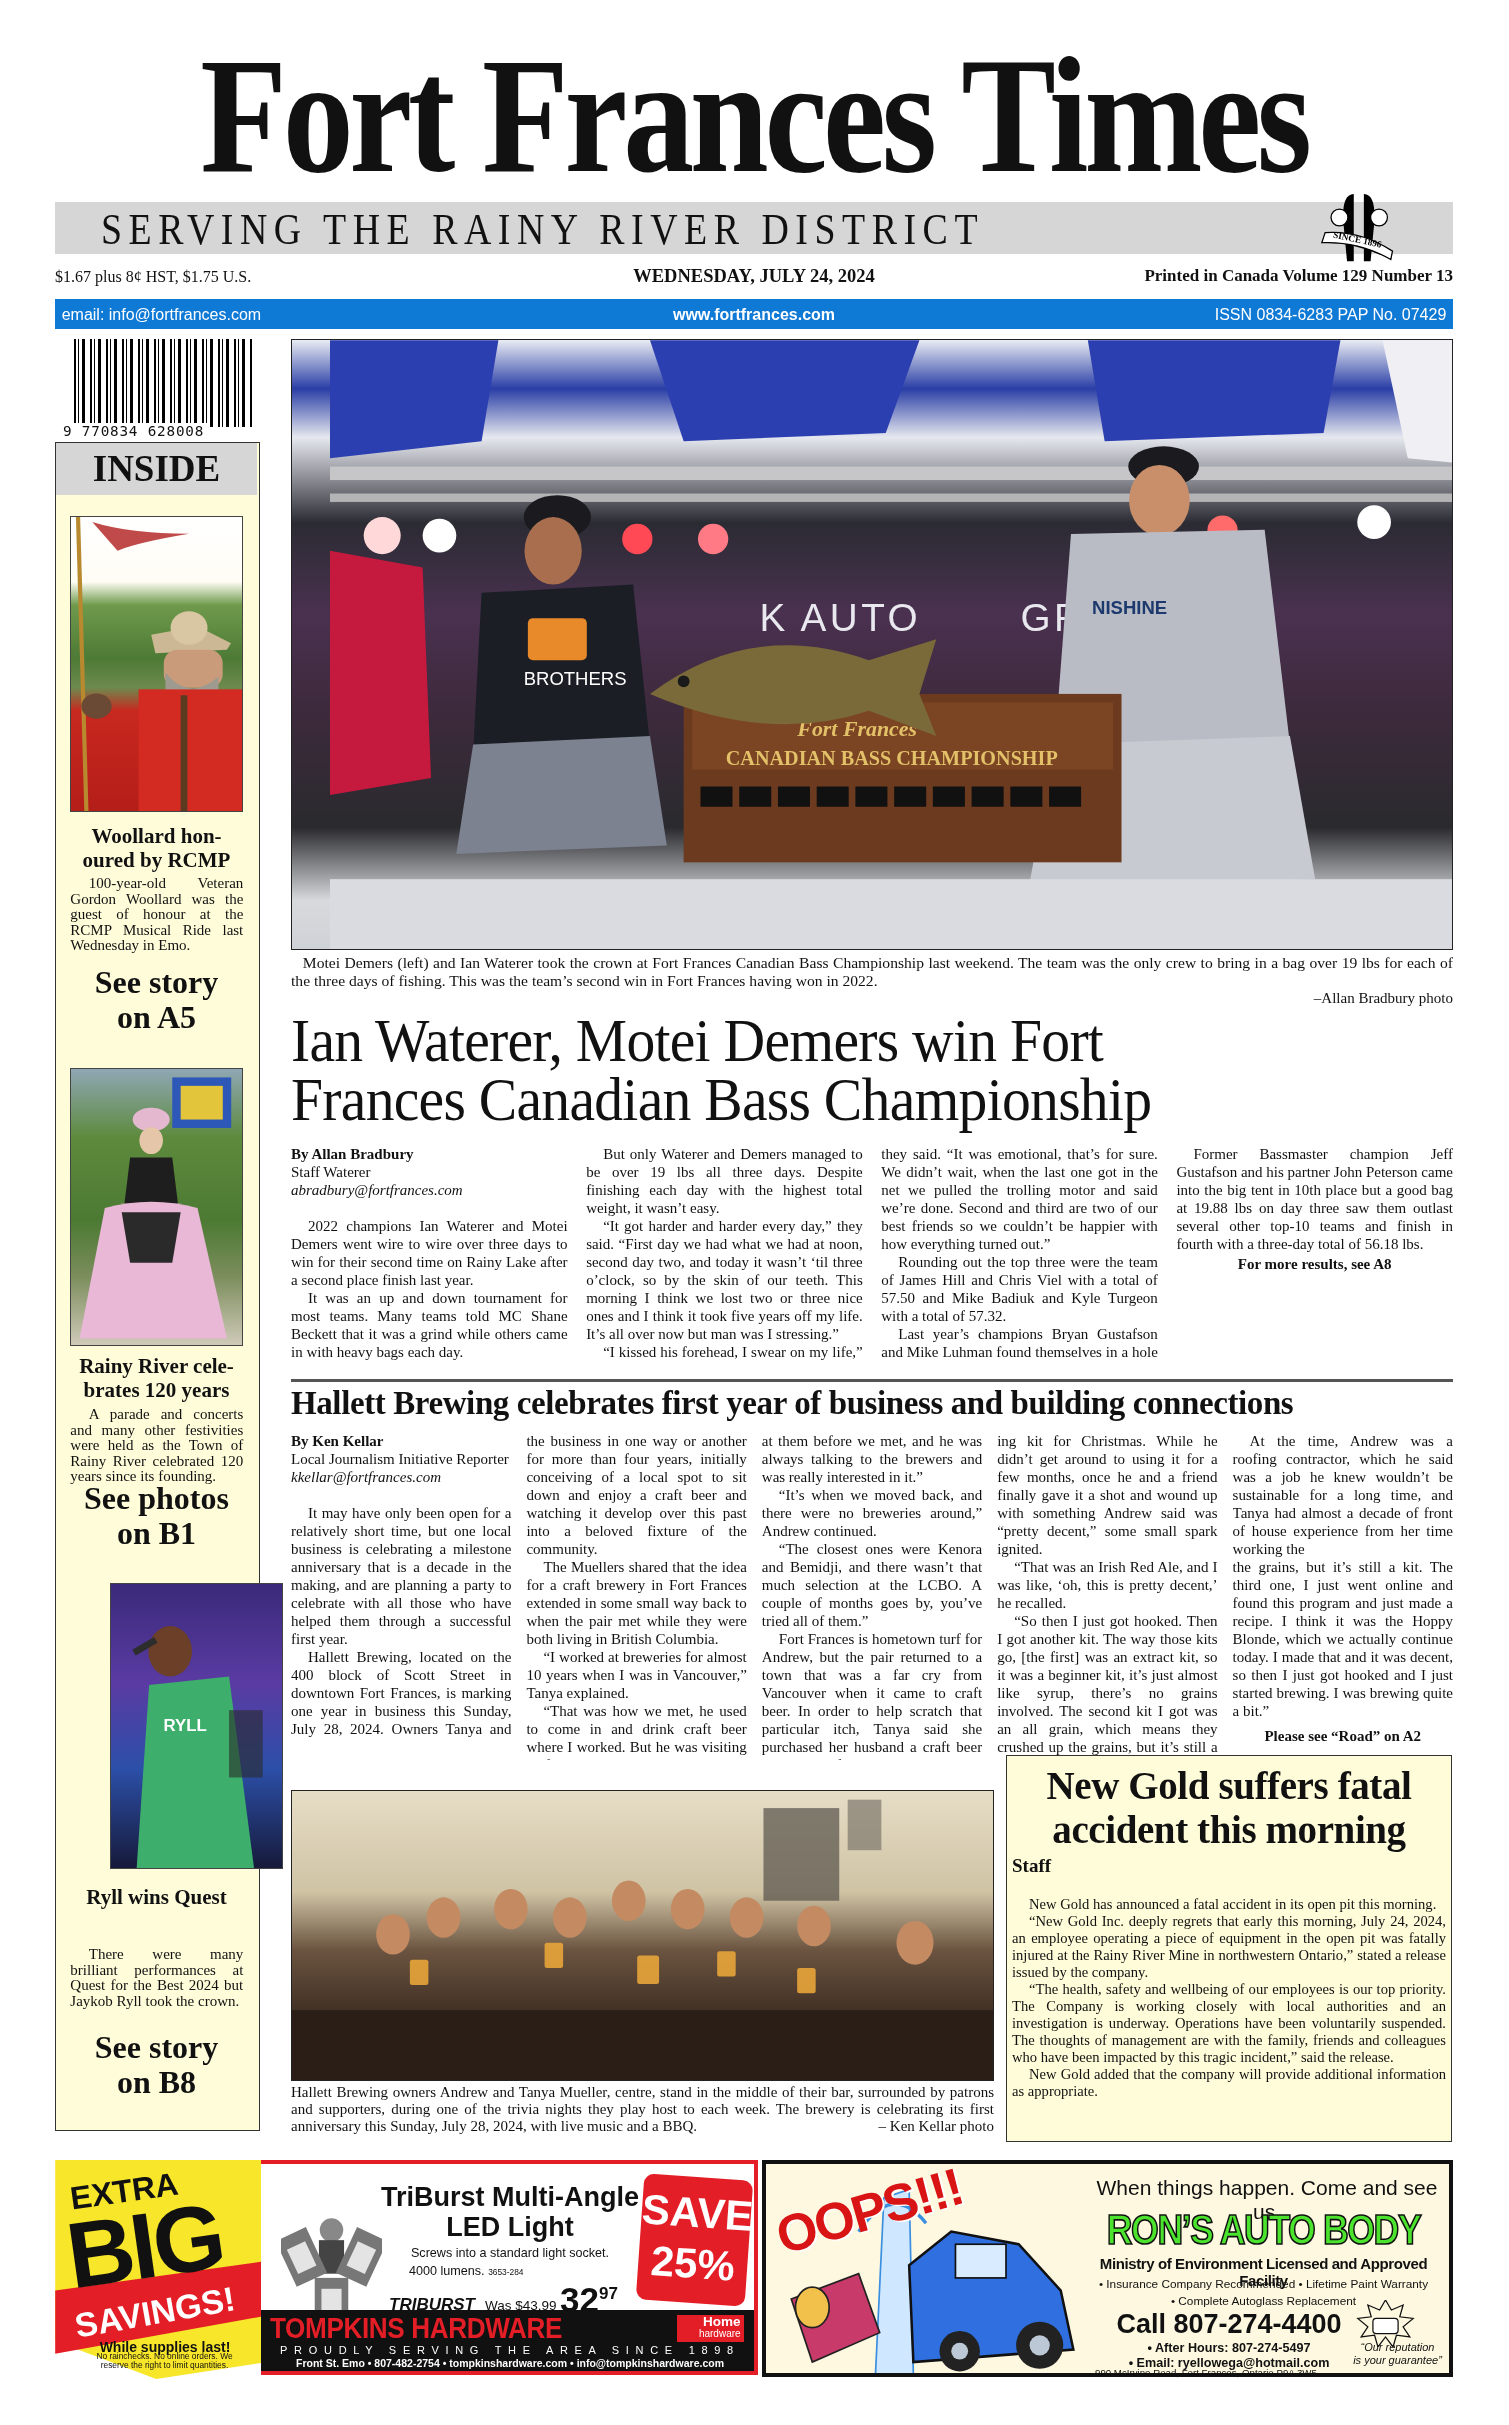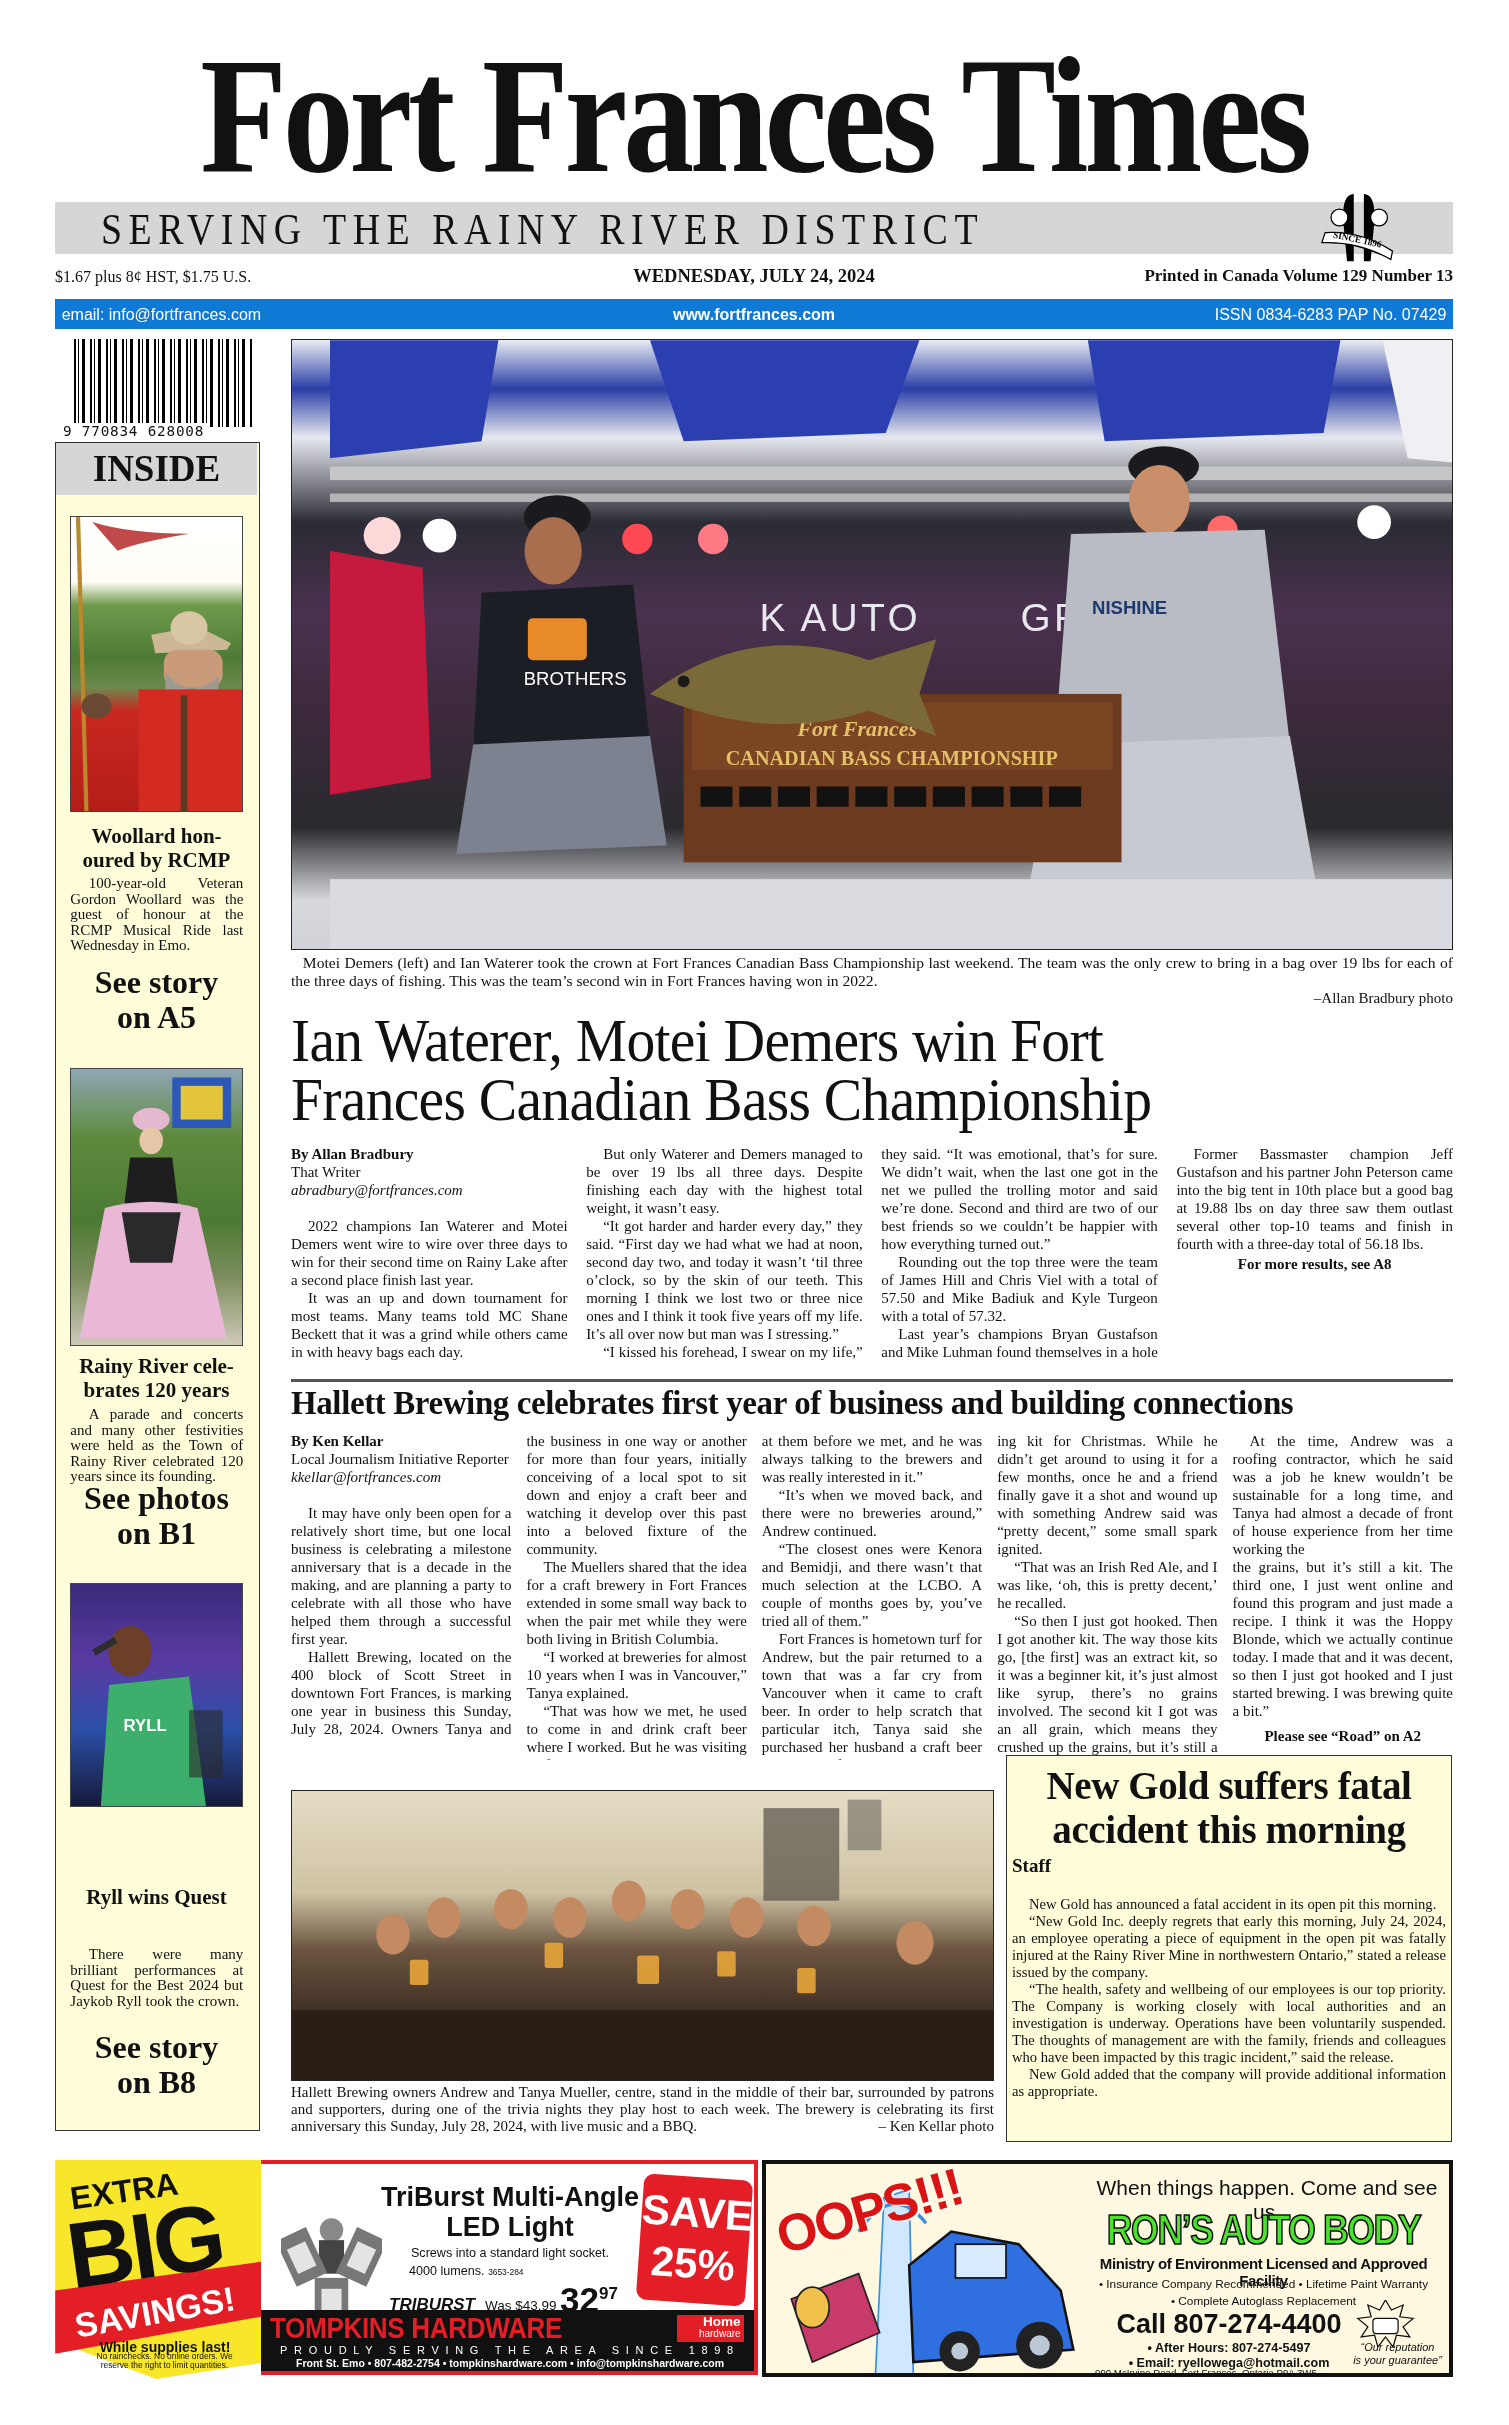--- a/index.html
+++ b/index.html
@@ -144,21 +144,21 @@
   <div class="sb-title" style="top:911px;">
     <div>Rainy River cele-</div>
     <div>brates 120 years</div>
   </div>
   <div class="sb-text" style="top:964px;">A parade and concerts and many other festivities were held as the Town of Rainy River celebrated 120 years since its founding.</div>
   <div class="sb-see" style="top:1038px;">
     <div>See photos</div>
     <div>on B1</div>
   </div>
 
-  <div class="sb-photo" style="top:1140px;height:224px;background:linear-gradient(180deg,#3a2a7a 0%,#5a3ba3 35%,#2c4fa8 65%,#161a3a 100%);overflow:hidden;">
+  <div class="sb-photo" style="top:1140px;height:286px;background:linear-gradient(180deg,#3a2a7a 0%,#5a3ba3 35%,#2c4fa8 65%,#161a3a 100%);overflow:hidden;margin-left:40px;">
     <svg width="173" height="286" viewBox="0 0 205 340">
       <ellipse cx="70" cy="80" rx="26" ry="30" fill="#6b3f28"></ellipse>
       <rect x="25" y="70" width="30" height="8" fill="#2d2d2d" transform="rotate(-30 40 74)"></rect>
       <path d="M45 120 L140 110 L170 340 L30 340 Z" fill="#3dae6c"></path>
       <text x="62" y="175" font-family="Liberation Sans, sans-serif" font-size="20" font-weight="bold" fill="#fff">RYLL</text>
       <rect x="140" y="150" width="40" height="80" fill="#2a2a2a" opacity="0.6"></rect>
     </svg>
   </div>
   <div class="sb-title" style="top:1442px;">Ryll wins Quest</div>
   <div class="sb-text" style="top:1504px;">There were many brilliant performances at Quest for the Best 2024 but Jaykob Ryll took the crown.</div>
@@ -231,21 +231,21 @@
 <div class="abs" id="main-credit">–Allan Bradbury photo</div>
 <h1 class="abs" id="main-headline" style="font-weight:normal;">
   <div>Ian Waterer, Motei Demers win Fort</div>
   <div>Frances Canadian Bass Championship</div>
 </h1>
 
 <div class="cols" id="art1">
   <div class="col">
     <div class="byline">
       <b>By Allan Bradbury</b><br>
-      <span>That Writer</span><br>
+      <span>Staff Waterer</span><br>
       <i>abradbury@fortfrances.com</i>
     </div>
     <div style="height:17.7px"></div>
     <p>2022 champions Ian Waterer and Motei Demers went wire to wire over three days to win for their second time on Rainy Lake after a second place finish last year.</p>
     <p>It was an up and down tournament for most teams. Many teams told MC Shane Beckett that it was a grind while others came in with heavy bags each day.</p>
   </div>
   <div class="col">
     <p>But only Waterer and Demers managed to be over 19 lbs all three days. Despite finishing each day with the highest total weight, it wasn’t easy.</p>
     <p>“It got harder and harder every day,” they said. “First day we had what we had at noon, second day two, and today it wasn’t ‘til three o’clock, so by the skin of our teeth. This morning I think we lost two or three nice ones and I think it took five years off my life. It’s all over now but man was I stressing.”</p>
     <p style="height:18px;overflow:hidden;">“I kissed his forehead, I swear on my life,” they said. “It was emotional, that’s for sure. We didn’t wait, when the last one got in the net we pulled the trolling motor and said we’re done. Second and third are two of our best friends so we couldn’t be happier with how everything turned out.”</p>

